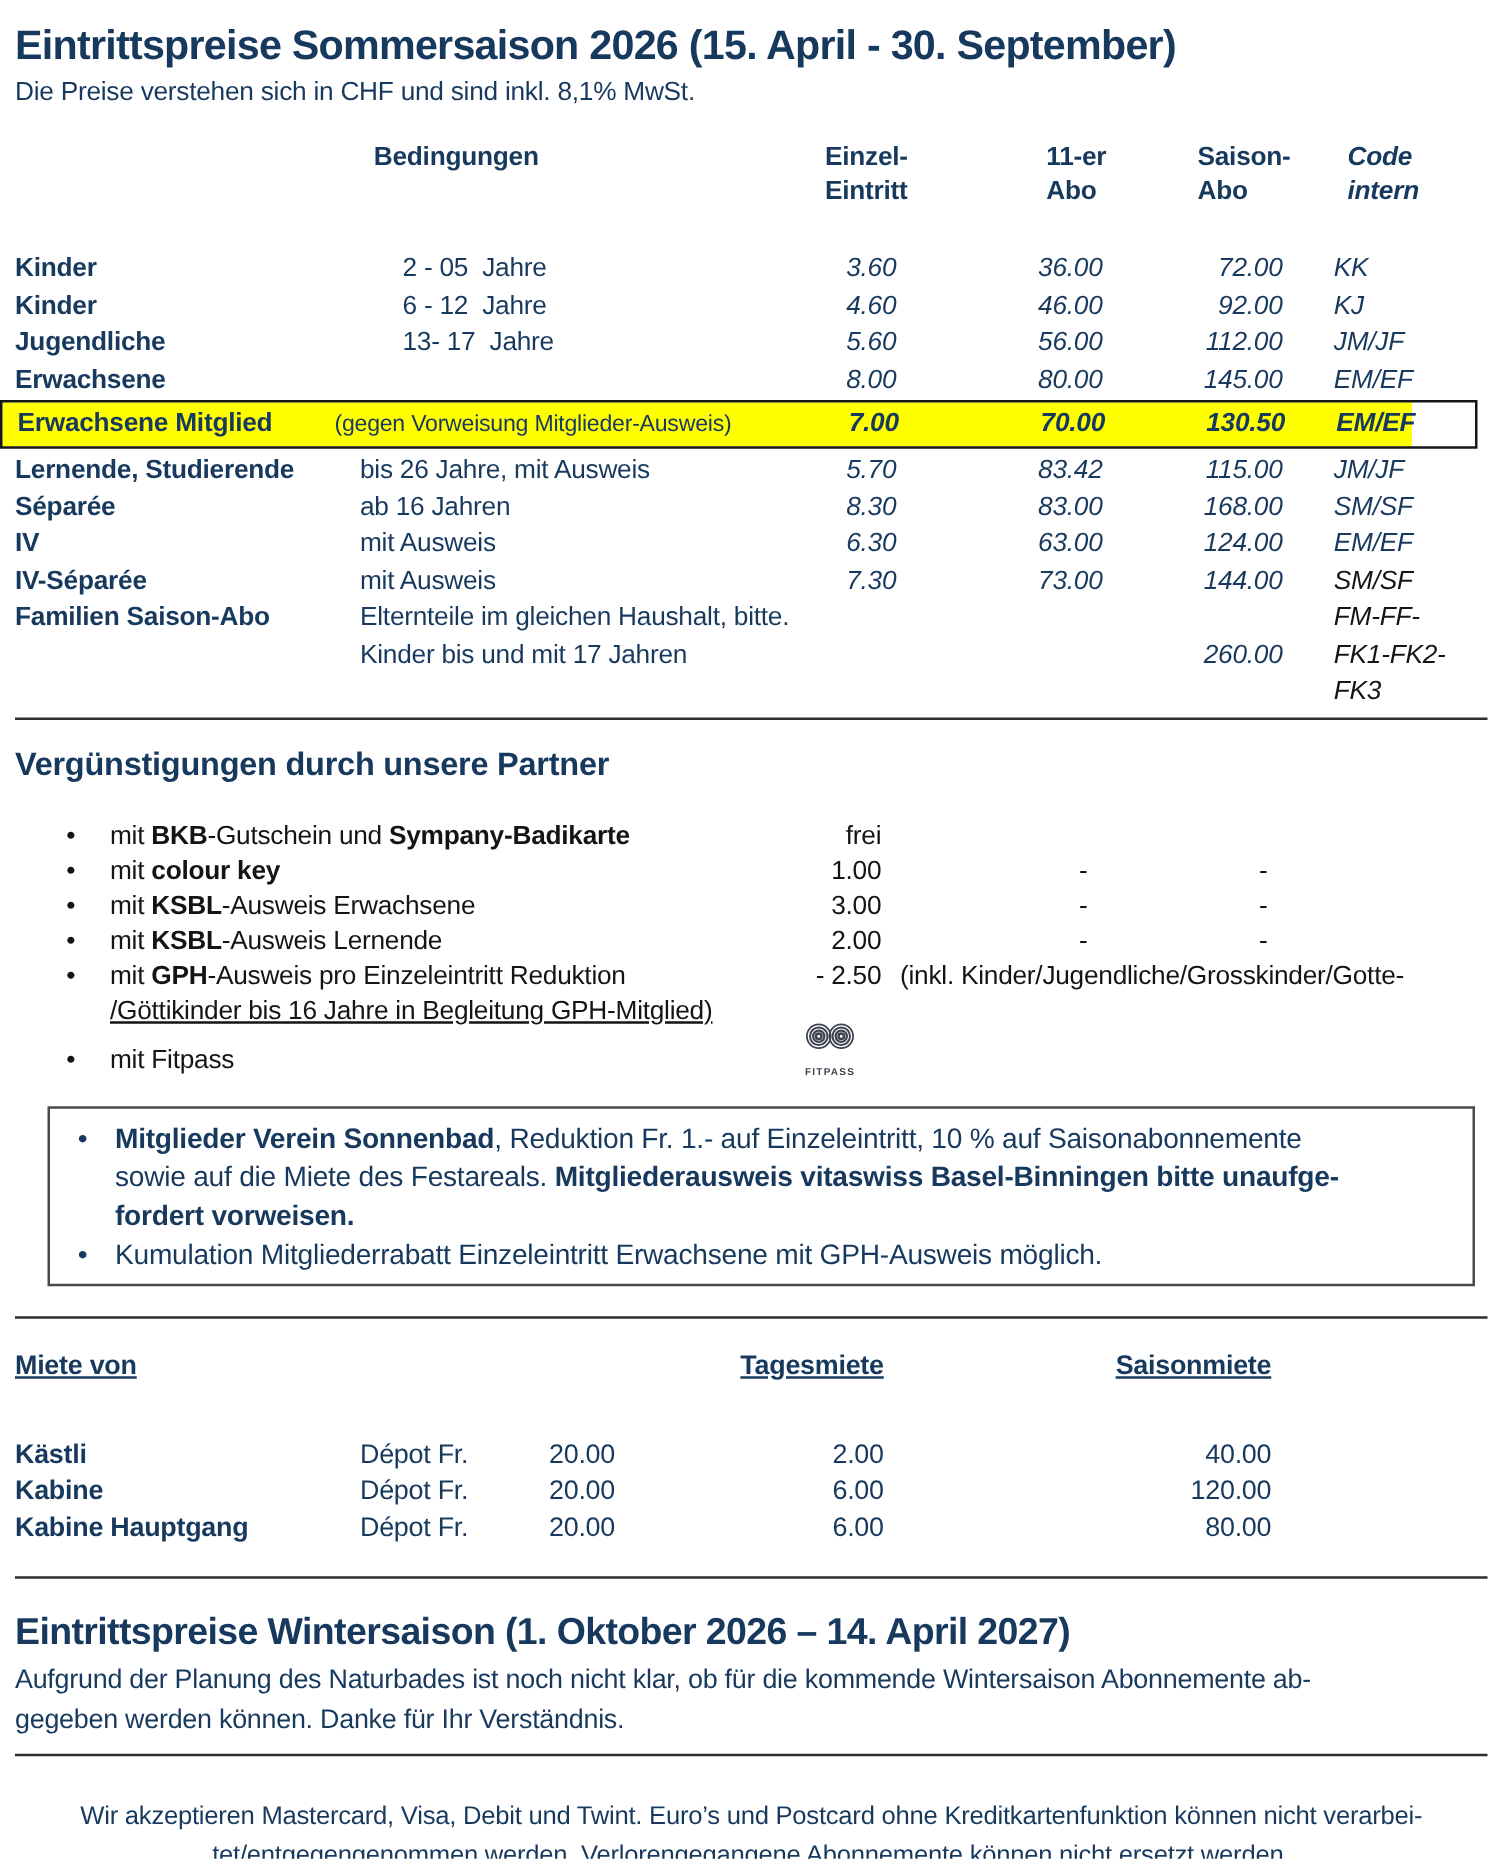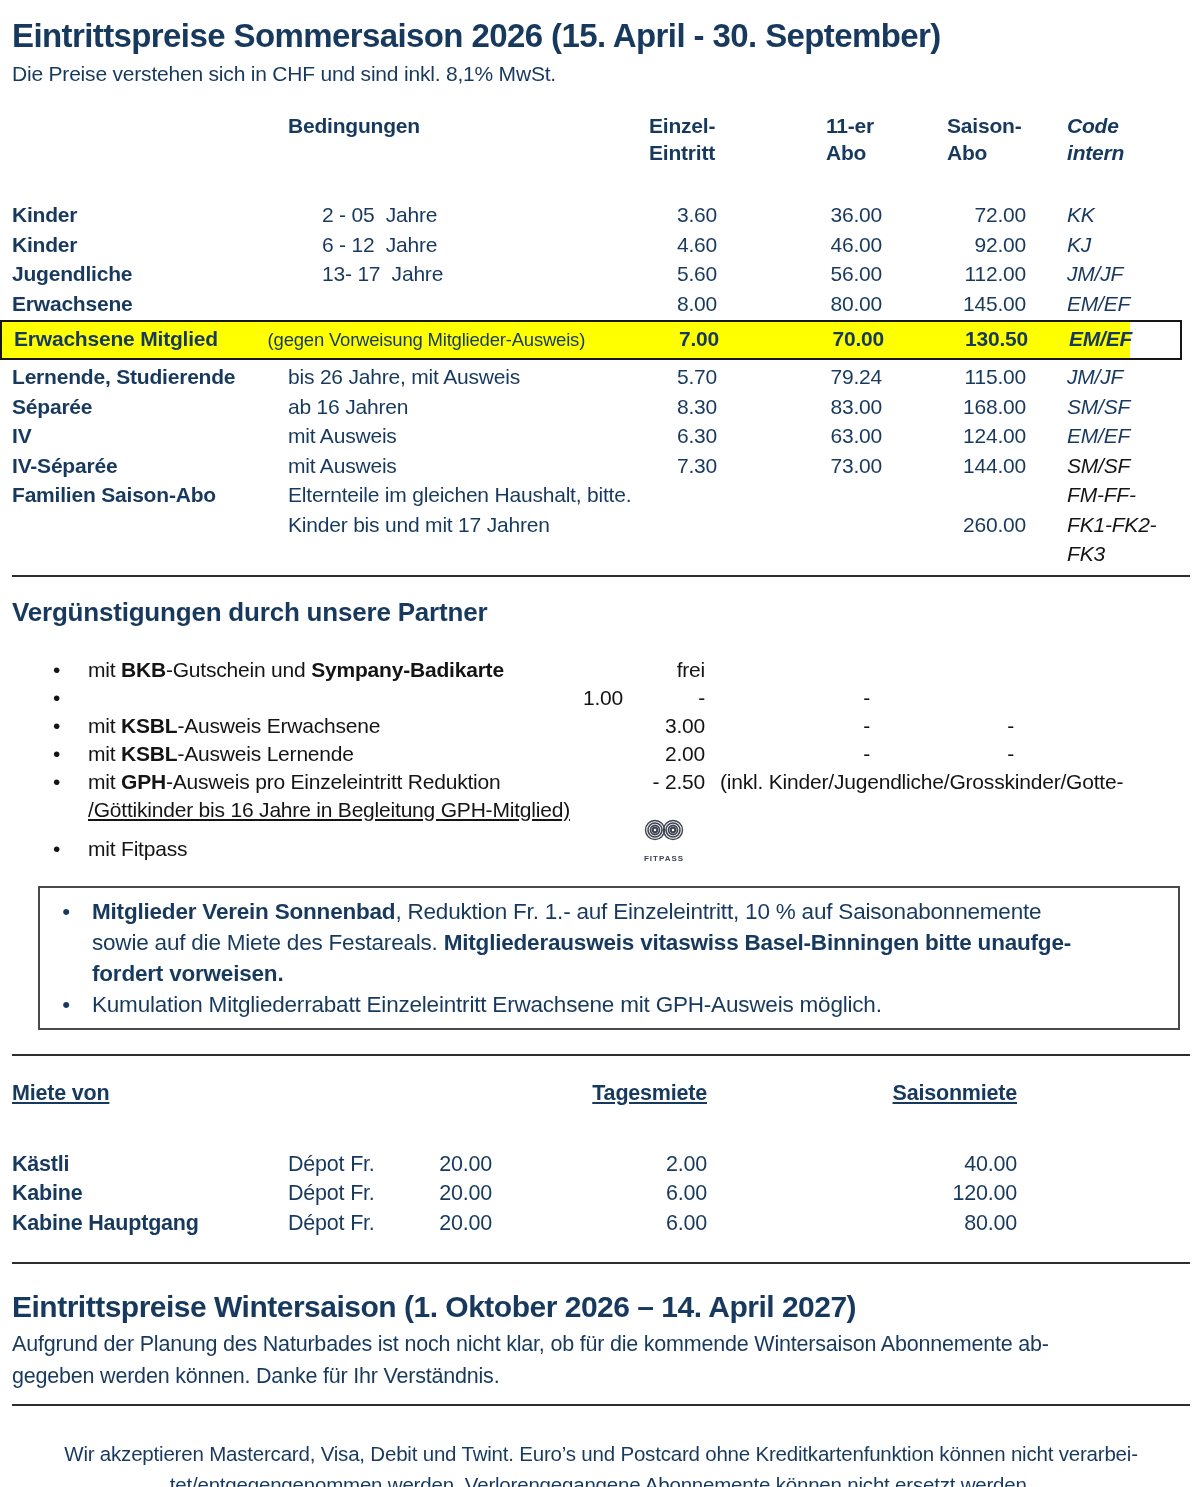--- a/index.html
+++ b/index.html
@@ -17,26 +17,26 @@
   }
   .page{padding:18px 10px 0 12px;}
 
   
   h1{font-size:33px;font-weight:bold;letter-spacing:-0.6px;line-height:36px;margin-bottom:8px;}
   .subtitle{font-size:21px;line-height:24px;margin-bottom:26px;}
 
   
   .prow{display:grid;grid-template-columns:276px 347px 82px 165px 144px 1fr;line-height:29.5px;font-size:21px;}
   .phead{line-height:27px;margin-bottom:34px;}
-  .phead .th{font-weight:bold;}
+  .phead .th{font-weight:bold;margin-left:11px;}
   .c{white-space:nowrap;}
   .cat{font-weight:bold;}
   .cond{white-space:pre;}
   .cond.age{padding-left:34px;}
-  .n{text-align:right;}
+  .n{text-align:right;font-style:italic;}
   .code{padding-left:41px;font-style:italic;}
   .code.black{color:var(--ink);}
   .phead .h-einzel{text-align:left;padding-left:14px;}
   .phead .h-abo11{text-align:left;padding-left:109px;}
   .phead .h-saison{text-align:left;padding-left:65px;}
   .phead .h-code{font-style:italic;}
 
   .hwrap{
     margin:2px 8px 2px -12px;
     border:2px solid #161616;
@@ -150,21 +150,21 @@
         <div class="c n b">70.00</div>
         <div class="c n b">130.50</div>
         <div class="c code b">EM/EF</div>
       </div>
     </div>
 
     <div class="prow">
       <div class="c cat">Lernende, Studierende</div>
       <div class="c cond">bis 26 Jahre, mit Ausweis</div>
       <div class="c n">5.70</div>
-      <div class="c n">79.24</div>
+      <div class="c n">83.42</div>
       <div class="c n">115.00</div>
       <div class="c code">JM/JF</div>
     </div>
     <div class="prow">
       <div class="c cat">Séparée</div>
       <div class="c cond">ab 16 Jahren</div>
       <div class="c n">8.30</div>
       <div class="c n">83.00</div>
       <div class="c n">168.00</div>
       <div class="c code">SM/SF</div>
@@ -218,20 +218,21 @@
   <div class="bullets">
     <div class="brow">
       <div class="bdot">•</div>
       <div class="btext"><span>mit </span><b>BKB</b><span>-Gutschein und </span><b>Sympany-Badikarte</b></div>
       <div class="bval">frei</div>
       <div class="bdash"></div>
       <div class="bdash"></div>
     </div>
     <div class="brow">
       <div class="bdot">•</div>
+      <div class="btext"><span>mit </span><b>colour key</b></div>
       <div class="bval">1.00</div>
       <div class="bdash">-</div>
       <div class="bdash">-</div>
     </div>
     <div class="brow">
       <div class="bdot">•</div>
       <div class="btext"><span>mit </span><b>KSBL</b><span>-Ausweis Erwachsene</span></div>
       <div class="bval">3.00</div>
       <div class="bdash">-</div>
       <div class="bdash">-</div>

